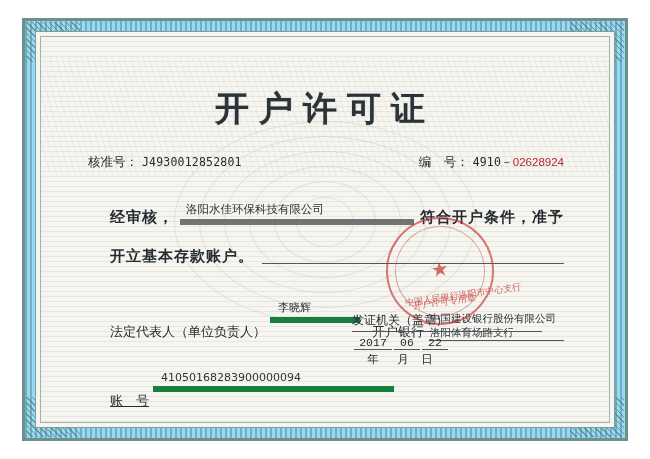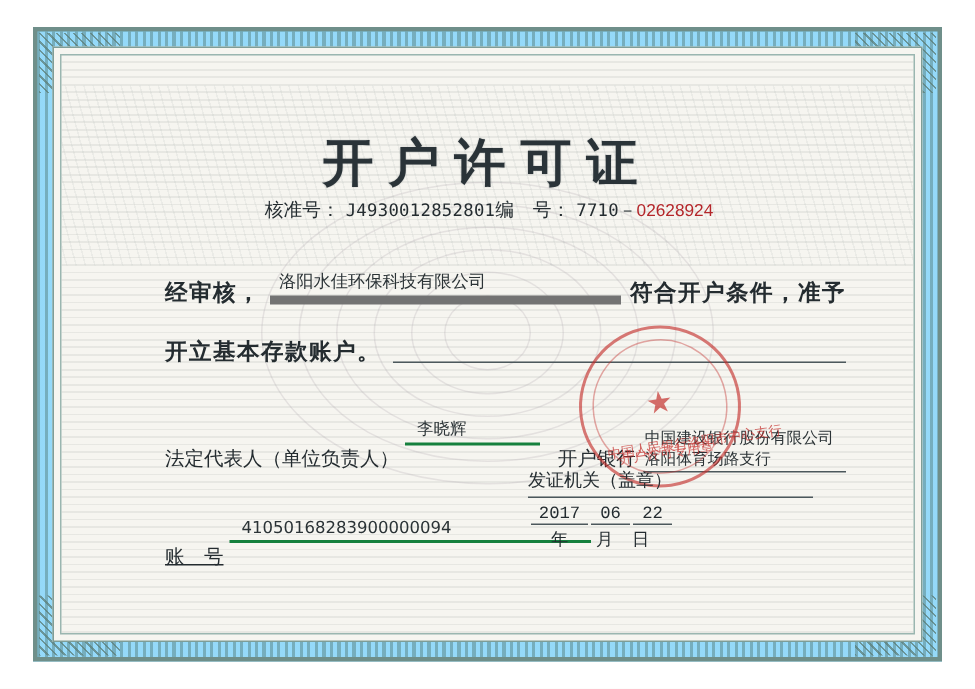--- a/index.html
+++ b/index.html
@@ -144,22 +144,23 @@
 
   .row {
     display: flex;
     align-items: flex-end;
     font-size: 12.5px;
     font-family: "DejaVu Sans", sans-serif;
     color: #242c30;
   }
 
   .row-numbers {
+    margin-top: 22px;
     padding: 0 34px 0 36px;
-    justify-content: center;
+    justify-content: space-between;
   }
   .lbl { white-space: nowrap; }
   .val {
     white-space: nowrap;
     font-family: "DejaVu Sans Mono", monospace;
     font-size: 11.5px;
     letter-spacing: 0.2px;
   }
   .val-red {
     color: #b4262a;
@@ -207,21 +208,21 @@
     margin-bottom: 2px;
     height: 14px;
   }
 
   .row-rep {
     margin-top: 36px;
     padding: 0 34px 0 58px;
   }
   .seg-label { white-space: nowrap; font-size: 13px; }
   .seg-line {
-    border-bottom: 2px solid #15803d;
+    border-bottom: 6px solid #15803d;
     height: 15px;
     position: relative;
     margin: 0 4px 18px 4px;
   }
   .seg-line .inline-val {
     position: absolute;
     left: 8px;
     bottom: 2px;
     font-size: 11px;
     white-space: nowrap;
@@ -358,21 +359,21 @@
 
     <div class="title">开户许可证</div>
 
     <div class="row row-numbers">
       <div>
         <span class="lbl">核准号：</span>
         <span class="val">J4930012852801</span>
       </div>
       <div>
         <span class="lbl">编　号：</span>
-        <span class="val">7710－</span><span class="val-red">02628924</span>
+        <span class="val">4910－</span><span class="val-red">02628924</span>
       </div>
     </div>
 
     <div class="row row-approve">
       <span class="big">经审核，</span>
       <span class="fill">
         <span class="inline-val">洛阳水佳环保科技有限公司</span>
       </span>
       <span class="big">符合开户条件，准予</span>
     </div>

